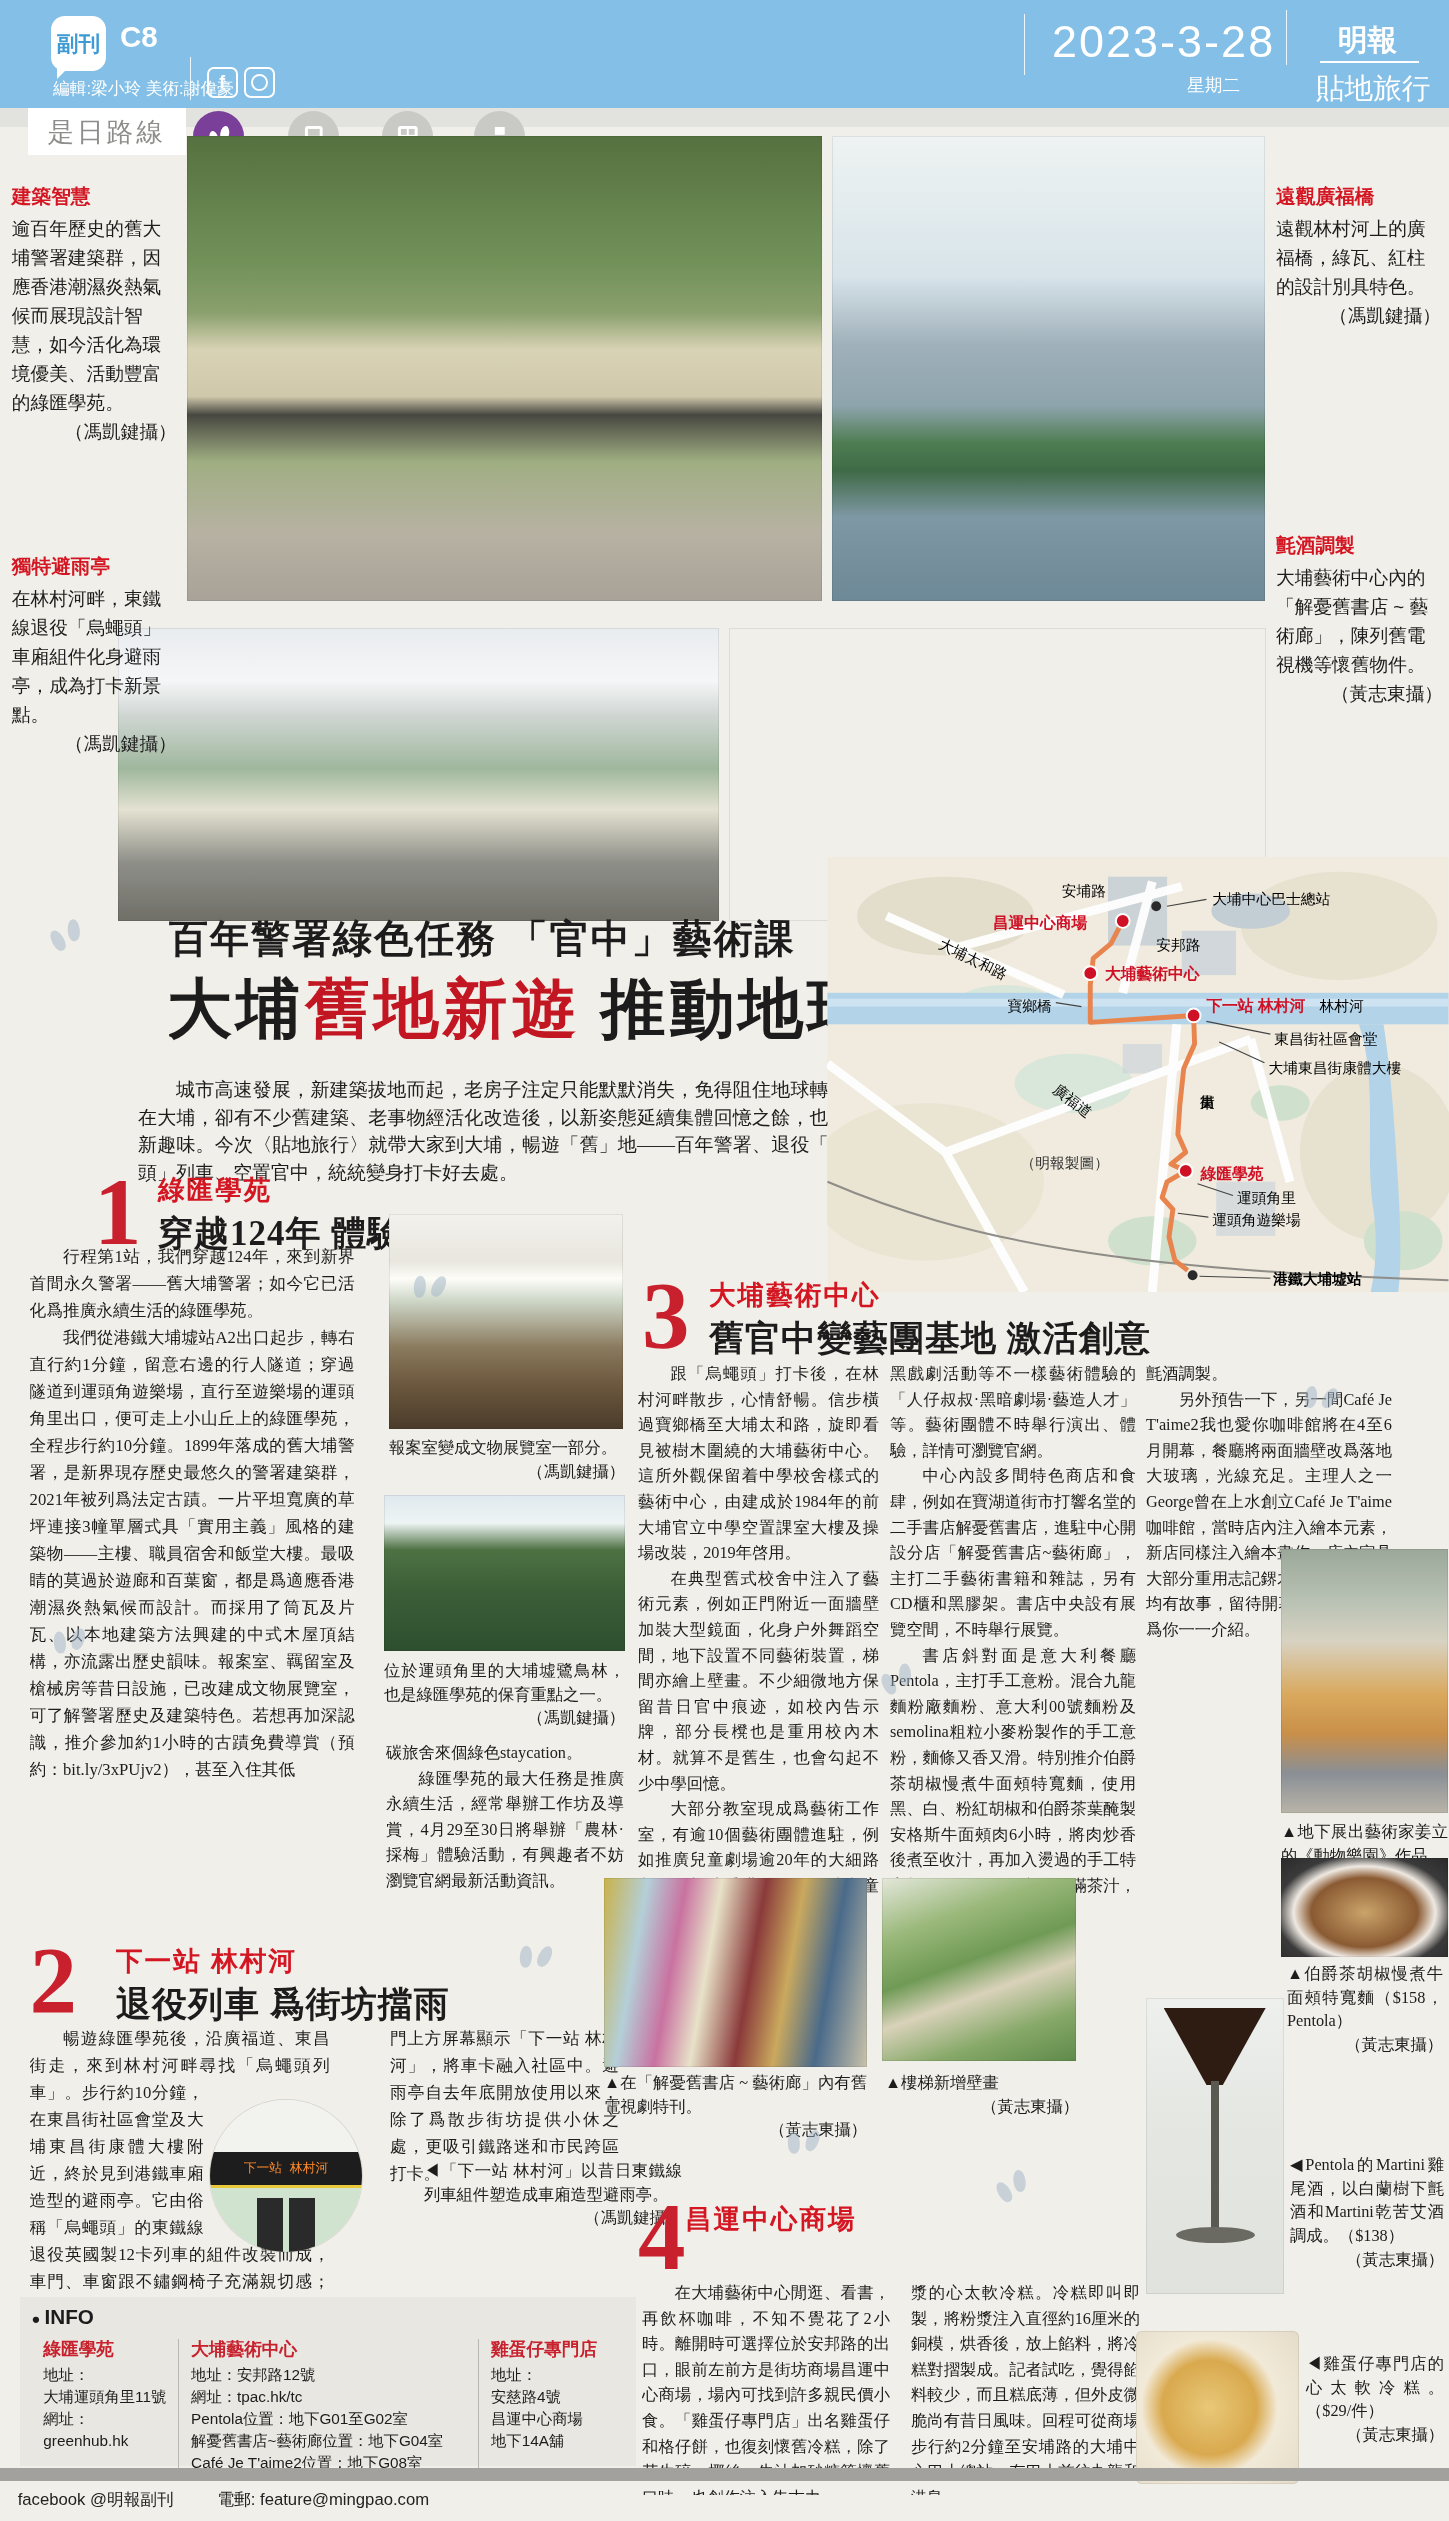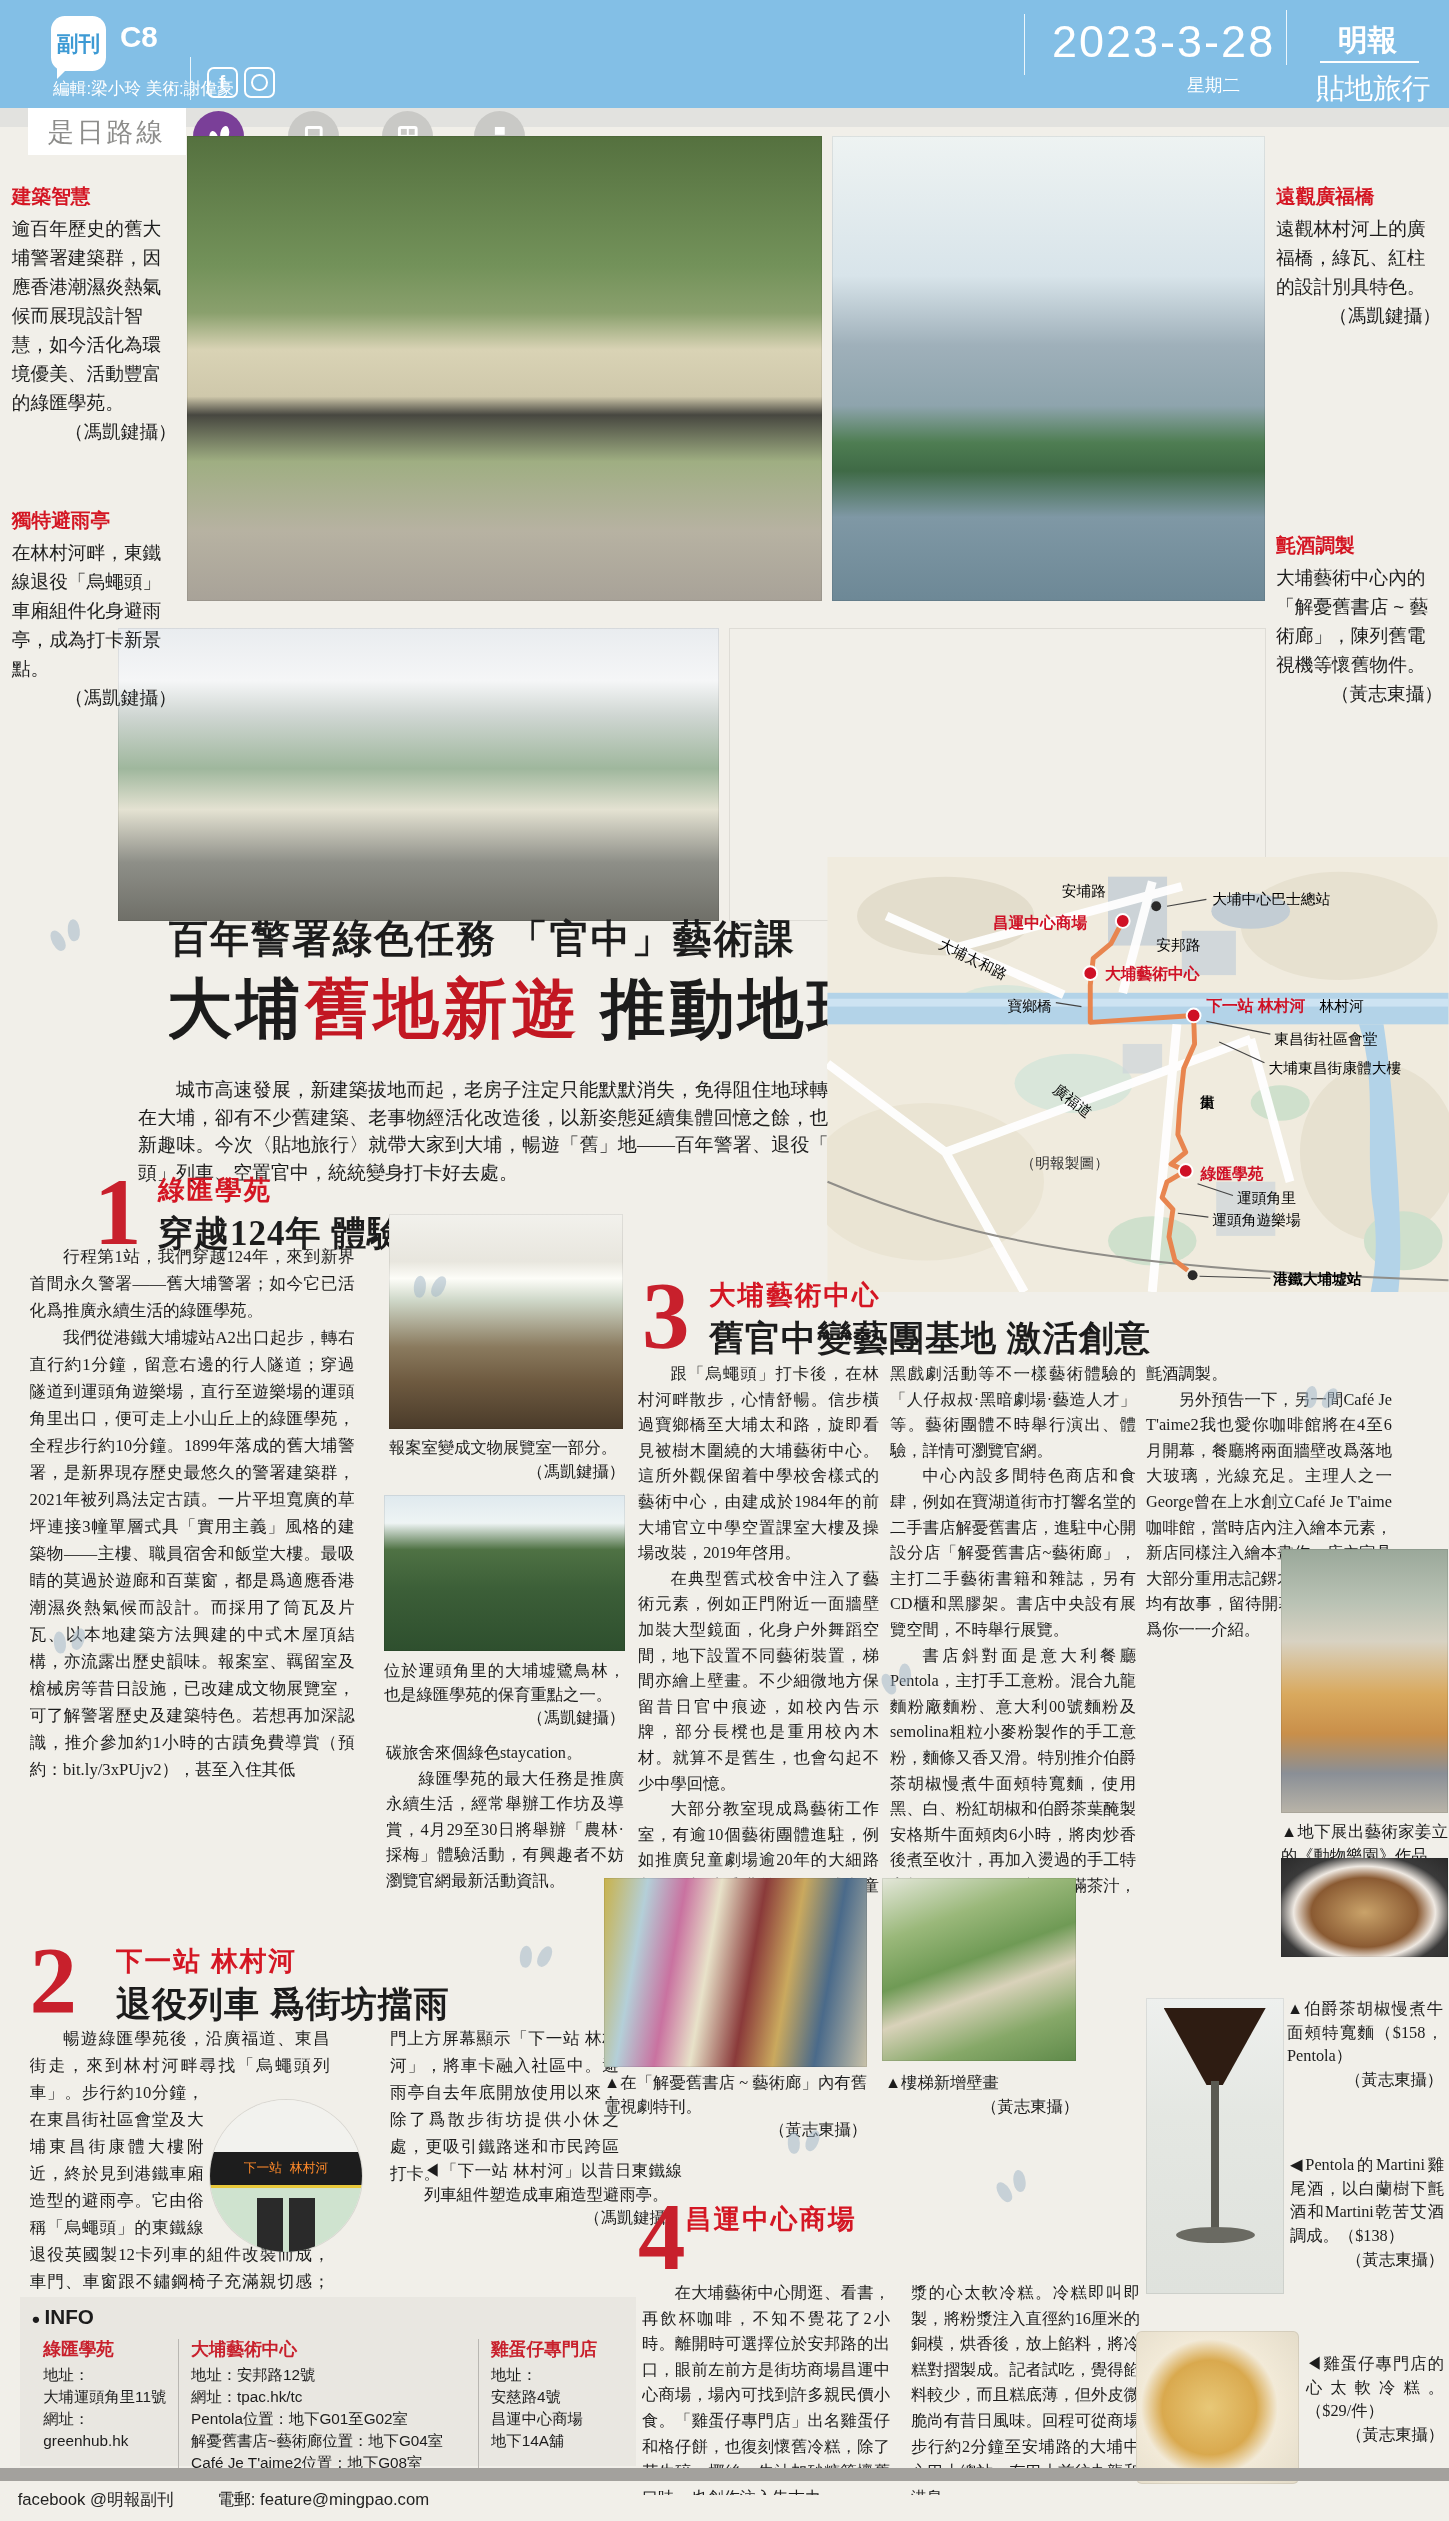--- a/index.html
+++ b/index.html
@@ -142,21 +142,21 @@
   <div class="abs note" style="left:11.8px;top:181px;width:165px;">
     <b>建築智慧</b>
     <span>逾百年歷史的舊大埔警署建築群，因應香港潮濕炎熱氣候而展現設計智慧，如今活化為環境優美、活動豐富的綠匯學苑。</span>
     <span class="cr">（馮凱鍵攝）</span>
   </div>
   <div class="abs note" style="left:1276px;top:181px;width:165px;">
     <b>遠觀廣福橋</b>
     <span>遠觀林村河上的廣福橋，綠瓦、紅柱的設計別具特色。</span>
     <span class="cr">（馮凱鍵攝）</span>
   </div>
-  <div class="abs note" style="left:11.8px;top:505px;width:165px;">
+  <div class="abs note" style="left:11.8px;top:551px;width:165px;">
     <b>獨特避雨亭</b>
     <span>在林村河畔，東鐵線退役「烏蠅頭」車廂組件化身避雨亭，成為打卡新景點。</span>
     <span class="cr">（馮凱鍵攝）</span>
   </div>
   <div class="abs note" style="left:1276px;top:530px;width:167px;">
     <b>氈酒調製</b>
     <span>大埔藝術中心內的「解憂舊書店 ~ 藝術廊」，陳列舊電視機等懷舊物件。</span>
     <span class="cr">（黃志東攝）</span>
   </div>
 
@@ -286,21 +286,21 @@
     <p class="ni">氈酒調製。</p>
     <p>另外預告一下，另一間Café Je T'aime2我也愛你咖啡館將在4至6月開幕，餐廳將兩面牆壁改爲落地大玻璃，光線充足。主理人之一George曾在上水創立Café Je T'aime咖啡館，當時店內注入繪本元素，新店同樣注入繪本畫作，店內家具大部分重用志記鎅木廠木頭，每件均有故事，留待開幕後George現場爲你一一介紹。</p>
   </div>
 
   <div class="abs ph" style="left:1281px;top:1549px;width:167px;height:264px;background:linear-gradient(180deg,#9aa89a 0%,#b9c2b4 20%,#d8d2c2 35%,#d9a95e 55%,#c98f4a 70%,#8a8f96 85%,#b9b4a8 100%);"></div>
   <div class="abs cap" style="left:1281px;top:1820px;width:167px;">
     <span>▲地下展出藝術家姜立的《動物樂園》作品。</span>
     <span class="cr">（黃志東攝）</span>
   </div>
   <div class="abs ph" style="left:1281px;top:1858px;width:167px;height:99px;background:radial-gradient(ellipse at 50% 55%,#caa36a 0%,#8a5a32 45%,#efe9e2 60%,#3a3a3a 75%,#2a2a2a 100%);"></div>
-  <div class="abs cap" style="left:1287px;top:1962px;width:156px;margin-top:35px;">
+  <div class="abs cap" style="left:1287px;top:1962px;width:156px;">
     <span>▲伯爵茶胡椒慢煮牛面頰特寬麵（$158，Pentola）</span>
     <span class="cr">（黃志東攝）</span>
   </div>
   <div class="abs ph" style="left:1146px;top:1998px;width:138px;height:296px;background:linear-gradient(180deg,#eef0ee 0%,#e4e7e2 40%,#dfe2dd 100%);">
     <div style="position:absolute;left:17.7px;top:9.9px;width:102px;height:77px;background:#2e1c12;clip-path:polygon(0 0,100% 0,58% 100%,42% 100%);"></div>
     <div style="position:absolute;left:65px;top:83px;width:7.9px;height:148px;background:#5a5a52;"></div>
     <div style="position:absolute;left:29.6px;top:229px;width:79px;height:15.8px;background:#6a6a62;border-radius:50%;"></div>
   </div>
   <div class="abs cap" style="left:1290px;top:2153px;width:154px;">
     <span>◀Pentola的Martini雞尾酒，以白蘭樹下氈酒和Martini乾苦艾酒調成。（$138）</span>

